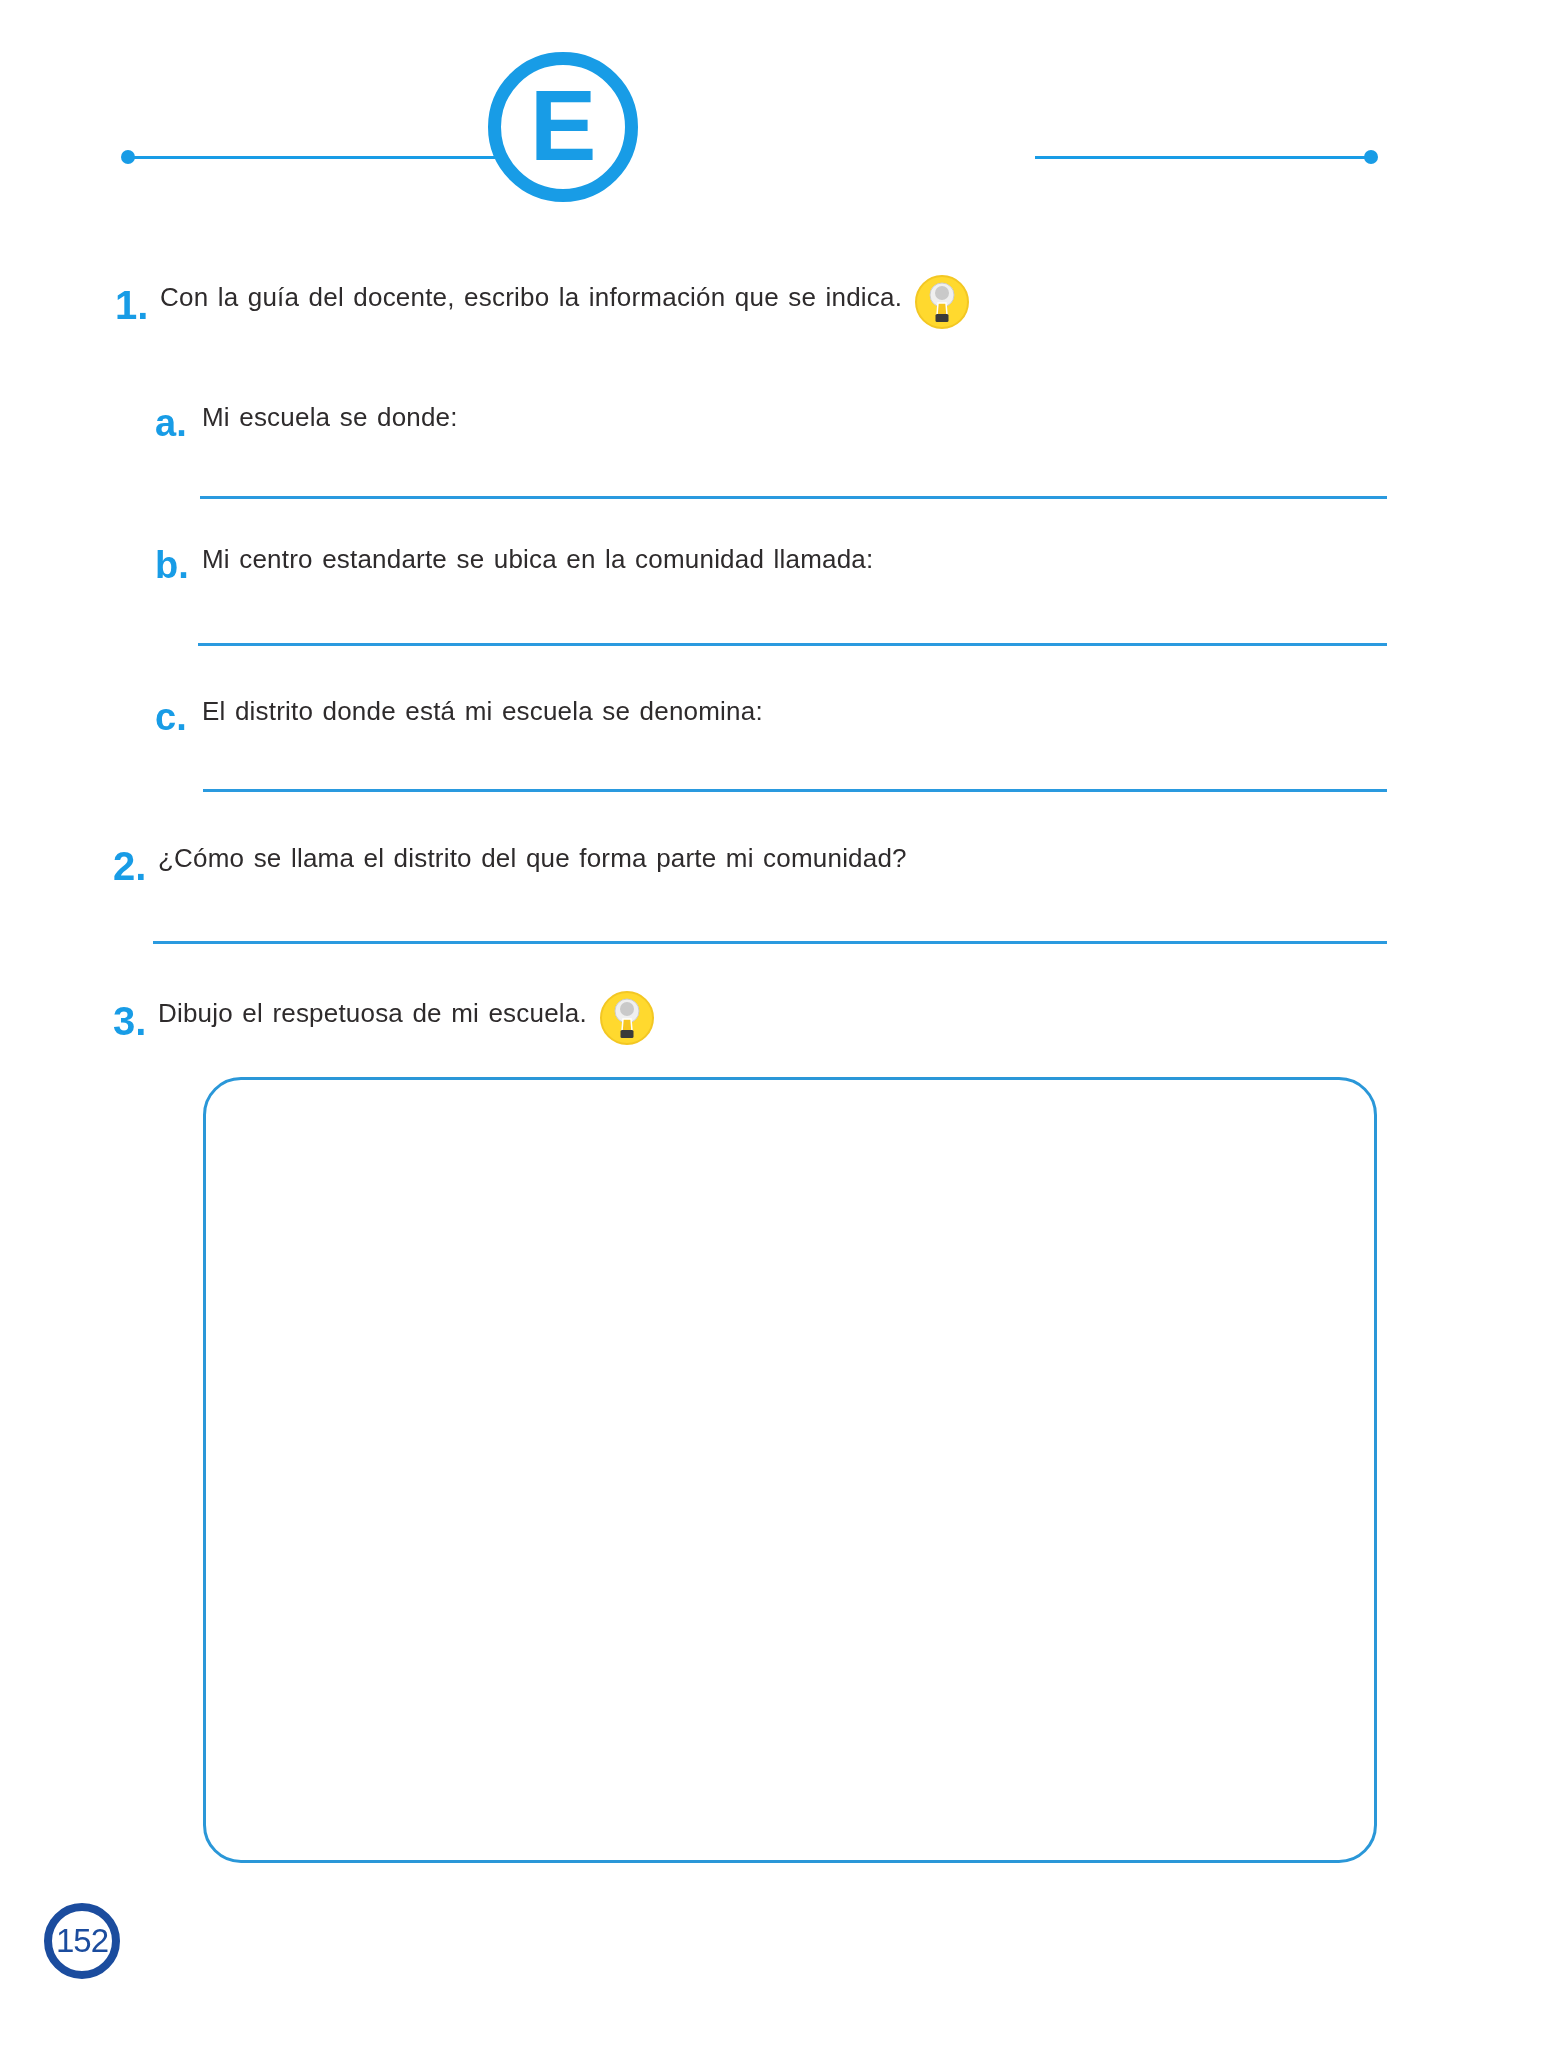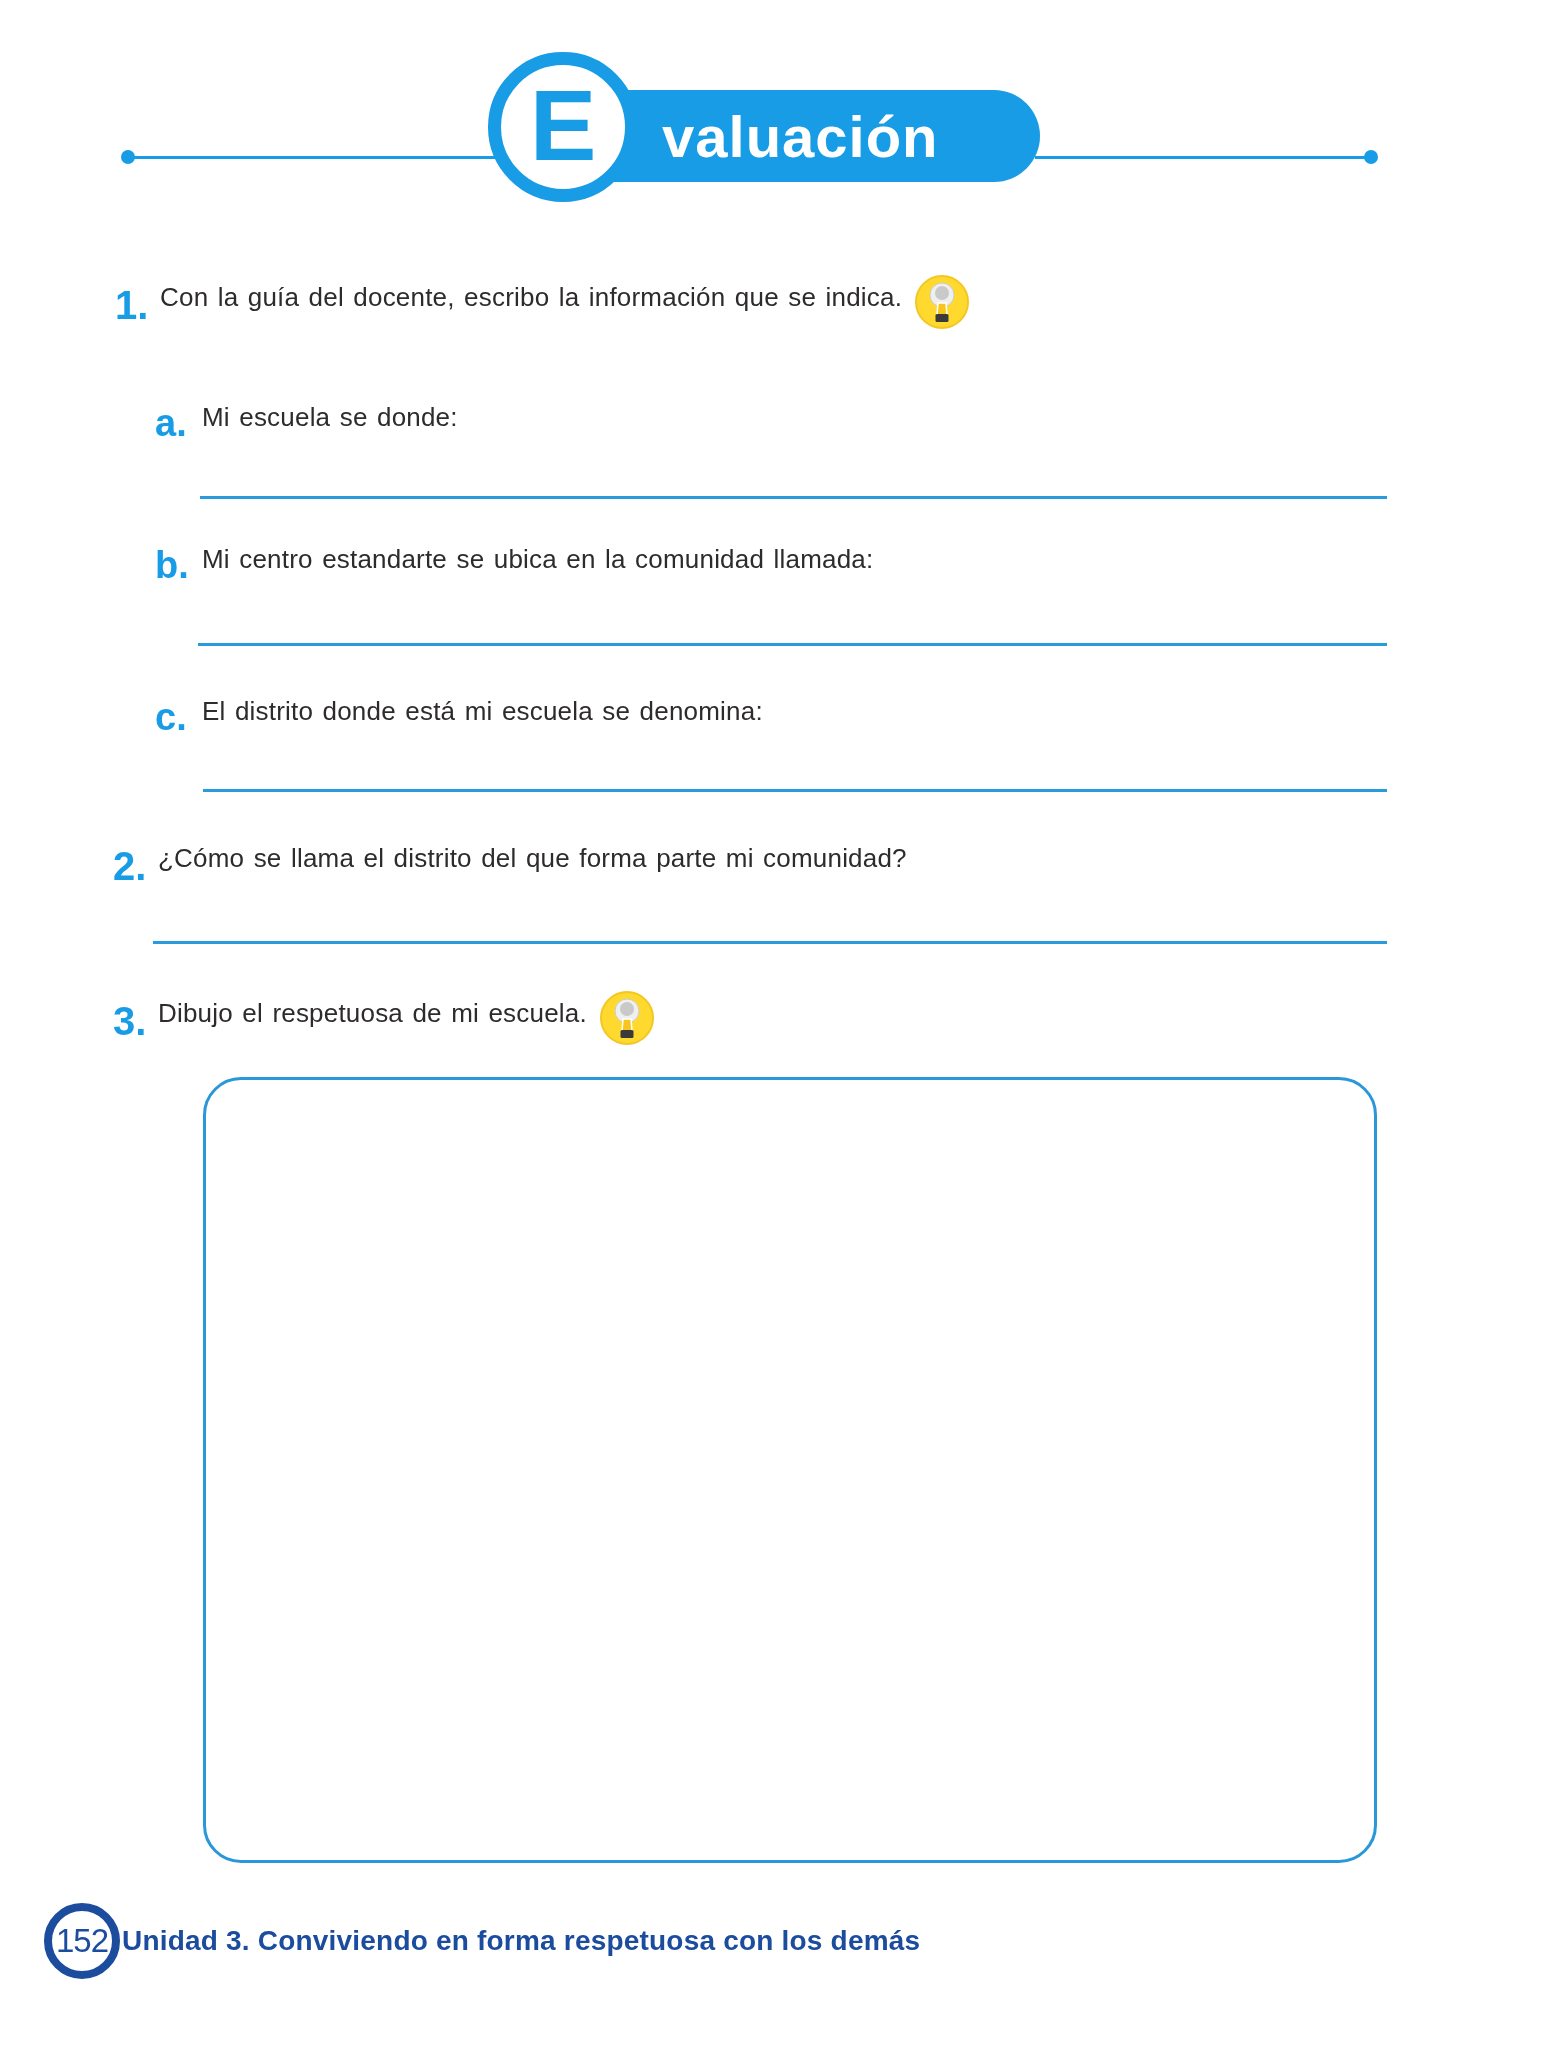--- a/index.html
+++ b/index.html
@@ -80,23 +80,20 @@
     color:#1b4c9e; font-size:28px; font-weight:bold; letter-spacing:0.2px;
   }
 </style>
 </head>
 <body>
 
 <div class="page">
 
   <span class="hdr-dot left"></span>
   <span class="hdr-line left"></span>
-  <div class="badge-pill">
-    <span>valuación</span>
-  </div>
   <div class="badge-circle">
     <span>E</span>
   </div>
   <span class="hdr-line right"></span>
   <span class="hdr-dot right"></span>
 
   <div class="q-row row-q1">
     <span class="q-num">1.</span>
     <span class="q-text">Con la guía del docente, escribo la información que se indica.</span>
     <svg class="hint-icon" width="56" height="58" viewBox="0 0 56 58">
@@ -146,15 +143,14 @@
       <polygon points="24,30 32,30 33,42 23,42" fill="#f6c61f" stroke="#ffffff" stroke-width="1.5"></polygon>
       <rect x="21.5" y="41" width="13" height="8" rx="1.5" fill="#3a3a3a"></rect>
     </svg>
   </div>
 
   <div class="draw-box"></div>
 
   <div class="page-badge">
     <span>152</span>
   </div>
-  <div class="footer-text">Unidad 3. Conviviendo en forma respetuosa con los demás</div>
 
 </div>
 
 </body></html>

